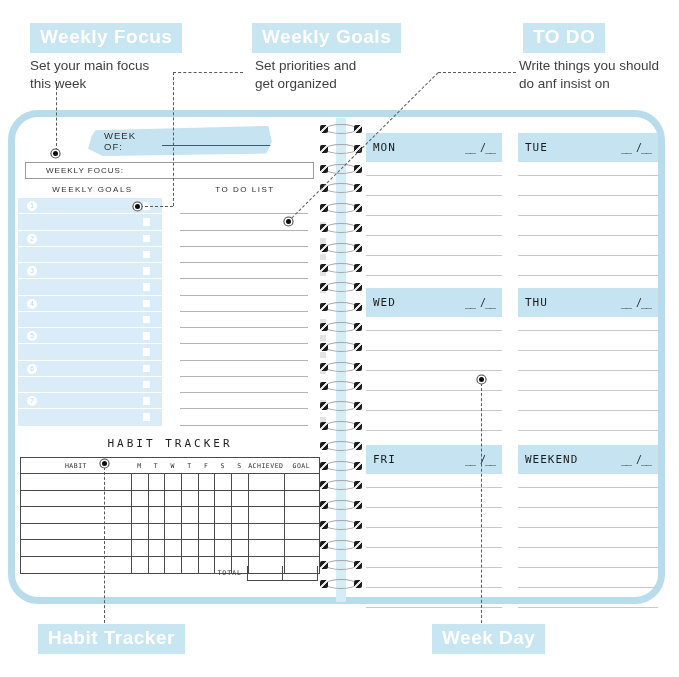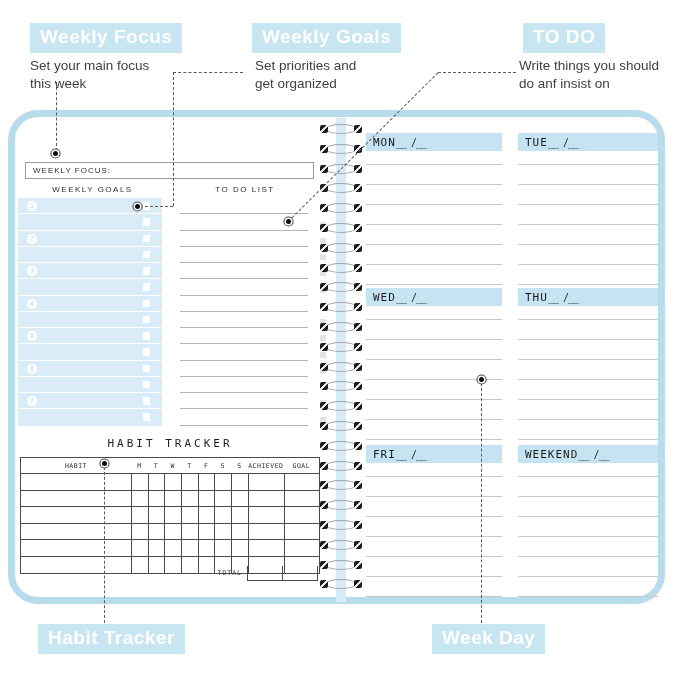--- a/index.html
+++ b/index.html
@@ -29,21 +29,21 @@
             border:7px solid var(--border-blue,#b9dcec);border-radius:30px;background:#fff;}
 
   
   .left-page{position:absolute;left:15px;top:97px;width:330px;height:480px;z-index:2;}
   .week-of{position:absolute;left:73px;top:9px;width:184px;height:30px;background:var(--bar-blue,#c5e3f1);
            clip-path:polygon(4% 14%,98% 0,100% 52%,97% 92%,8% 100%,0 76%,2% 34%);
            display:flex;align-items:center;padding-left:16px;box-sizing:border-box;}
   .week-of .lbl{font-size:9.5px;letter-spacing:1px;color:#2e2e2e;}
   .week-of .wline{display:inline-block;width:112px;border-bottom:1.4px solid #3c5a72;margin-left:5px;height:9px;}
   .focus-box{position:absolute;left:10px;top:45px;width:289px;height:17px;border:1px solid #9a9a9a;
-             box-sizing:border-box;font-size:8px;letter-spacing:1px;color:#2e2e2e;line-height:15px;padding-left:7px;}
+             box-sizing:border-box;font-size:8px;letter-spacing:1px;color:#2e2e2e;line-height:15px;padding-left:20px;}
   .col-title{position:absolute;top:68px;font-size:8px;letter-spacing:1.5px;color:#2e2e2e;text-align:center;}
   #gt{left:10px;width:135px;} #tt{left:155px;width:150px;}
   .goals-panel{position:absolute;left:3px;top:81px;width:144px;height:228px;background:var(--panel-blue,#d9ecf7);}
   .g-row{position:relative;height:16.28px;border-bottom:1.6px solid #fff;box-sizing:border-box;}
   .g-row:last-child{border-bottom:none;}
   .g-num{position:absolute;left:9px;top:3px;width:10px;height:10px;border-radius:50%;background:#fff;
          color:#b3d3e6;font-size:6.5px;line-height:10px;text-align:center;}
   .g-cb{position:absolute;right:12px;top:4px;width:7.5px;height:7.5px;background:#fff;}
   #todo-list{position:absolute;left:165px;top:81px;width:128px;height:228px;}
   .t-line{position:relative;height:16.28px;border-bottom:1px solid #b3b3b3;box-sizing:border-box;}
@@ -60,21 +60,21 @@
   .b-cell.bb{border-bottom:1px solid #4a4a4a;}
   #ht-total{position:absolute;left:5px;top:449px;width:298px;height:15px;}
   .tot-label{position:absolute;left:120px;width:102px;text-align:right;font-size:6.5px;letter-spacing:1px;
              line-height:15px;color:#2e2e2e;font-family:"DejaVu Sans Mono",monospace;}
   .tot-cell{position:absolute;left:227px;width:36px;height:15px;border:1px solid #4a4a4a;border-top:none;box-sizing:border-box;}
   .tot-cell2{position:absolute;left:263px;width:35px;height:15px;border:1px solid #4a4a4a;border-top:none;border-left:none;box-sizing:border-box;}
 
   
   .right-page{position:absolute;left:354px;top:97px;width:312px;height:480px;z-index:2;}
   .day-sec{position:absolute;}
-  .day-bar{height:18px;background:var(--bar-blue,#c5e3f1);display:flex;
+  .day-bar{height:29px;background:var(--bar-blue,#c5e3f1);display:flex;justify-content:space-between;
            align-items:center;padding:0 7px;}
   .day-name{font-family:"DejaVu Sans Mono",monospace;font-size:11px;letter-spacing:1px;color:#1c1c1c;}
   .day-date{font-family:"DejaVu Sans Mono",monospace;font-size:10px;color:#2a2a2a;letter-spacing:-1px;}
   .day-line{height:19px;border-bottom:1px solid #c9c9c9;}
   .day-line.first{height:13px;}
 
   
   .spiral-strip{position:absolute;left:336px;top:98px;width:10px;height:484px;background:var(--strip-blue,#d6ecf7);z-index:3;}
   #spiral-coils{position:absolute;left:0;top:0;z-index:4;}
   .coil{position:absolute;left:320px;width:42px;height:11px;}
@@ -114,20 +114,24 @@
 
   <div class="dot" style="left:101.5px;top:440.5px"></div>
   <div class="conn v" style="left:104px;top:447px;height:156px"></div>
 
   <div class="dot" style="left:478.5px;top:356.5px"></div>
   <div class="conn v" style="left:481px;top:363px;height:240px"></div>
 
   <div class="notebook"></div>
 
   <div class="left-page">
+    <div class="week-of">
+      <span class="lbl">WEEK OF:</span>
+      <span class="wline"></span>
+    </div>
     <div class="focus-box">
       <span>WEEKLY FOCUS:</span>
     </div>
     <div class="col-title" id="gt">WEEKLY GOALS</div>
     <div class="col-title" id="tt">TO DO LIST</div>
     <div class="goals-panel" id="goals-panel">
         <div class="g-row">
           <span class="g-num">1</span>
           <span class="g-cb"></span>
         </div>

